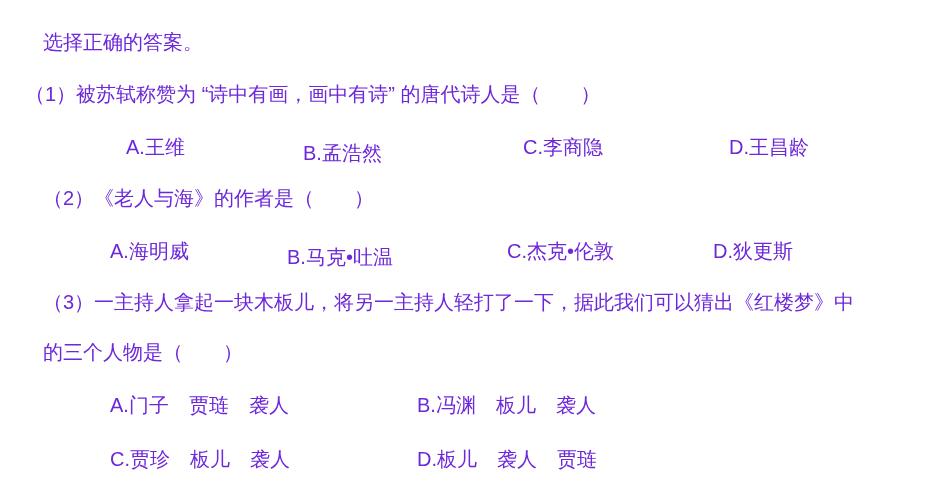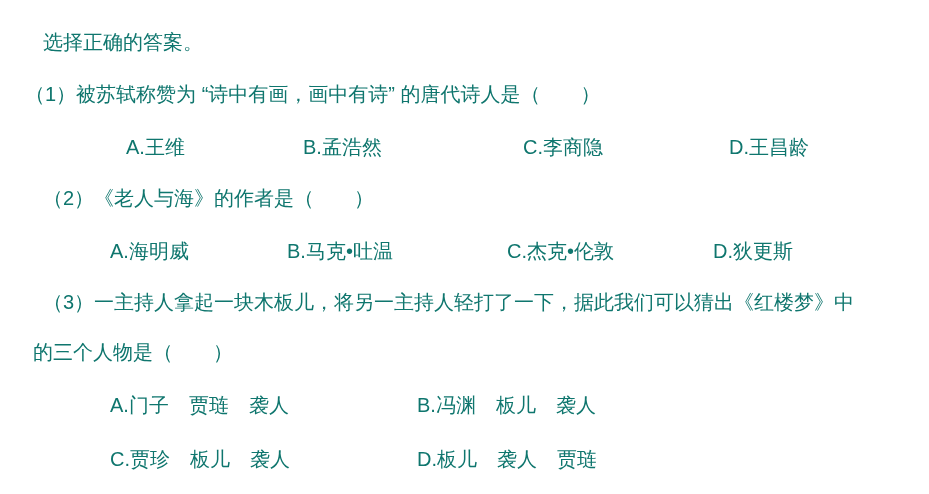--- a/index.html
+++ b/index.html
@@ -3,38 +3,38 @@
 <meta charset="utf-8">
 <style>
   * { margin: 0; padding: 0; box-sizing: border-box; }
   html, body { background: #ffffff; }
   .page {
     position: relative;
     width: 929px;
     height: 494px;
     background: #ffffff;
     font-family: "Liberation Sans", sans-serif;
-    color: #0f766e;
+    color: #6d28d9;
     font-size: 20px;
     line-height: 26px;
     overflow: hidden;
   }
   .abs { position: absolute; white-space: nowrap; }
   .instruction { left: 43px; top: 29px; }
   .q1-prompt  { left: 25px; top: 81px; }
   .q1-options { left: 16px; top: 134px; width: 929px; height: 26px; }
   .q2-prompt  { left: 43px; top: 185px; }
   .q2-options { left: 0; top: 238px; width: 929px; height: 26px; }
   .q3-line1   { left: 43px; top: 289px; }
-  .q3-line2   { left: 33px; top: 339px; text-align: center; }
+  .q3-line2   { left: 43px; top: 339px; text-align: center; }
   .q3-row-ab  { left: 0; top: 392px; width: 869px; height: 26px; }
   .q3-row-cd  { left: 0; top: 446px; width: 735px; height: 26px; }
   .opt { position: absolute; top: 0; white-space: nowrap; }
   .col-a { left: 110px; }
-  .col-b { left: 287px; }
+  .col-b { left: 287px; margin-top: 6px; }
   .col-c { left: 507px; }
   .col-d { left: 713px; }
   .col-ab { left: 110px; }
   .col-cd { left: 417px; }
 </style>
 </head>
 <body>
 
 <div class="page">
 

